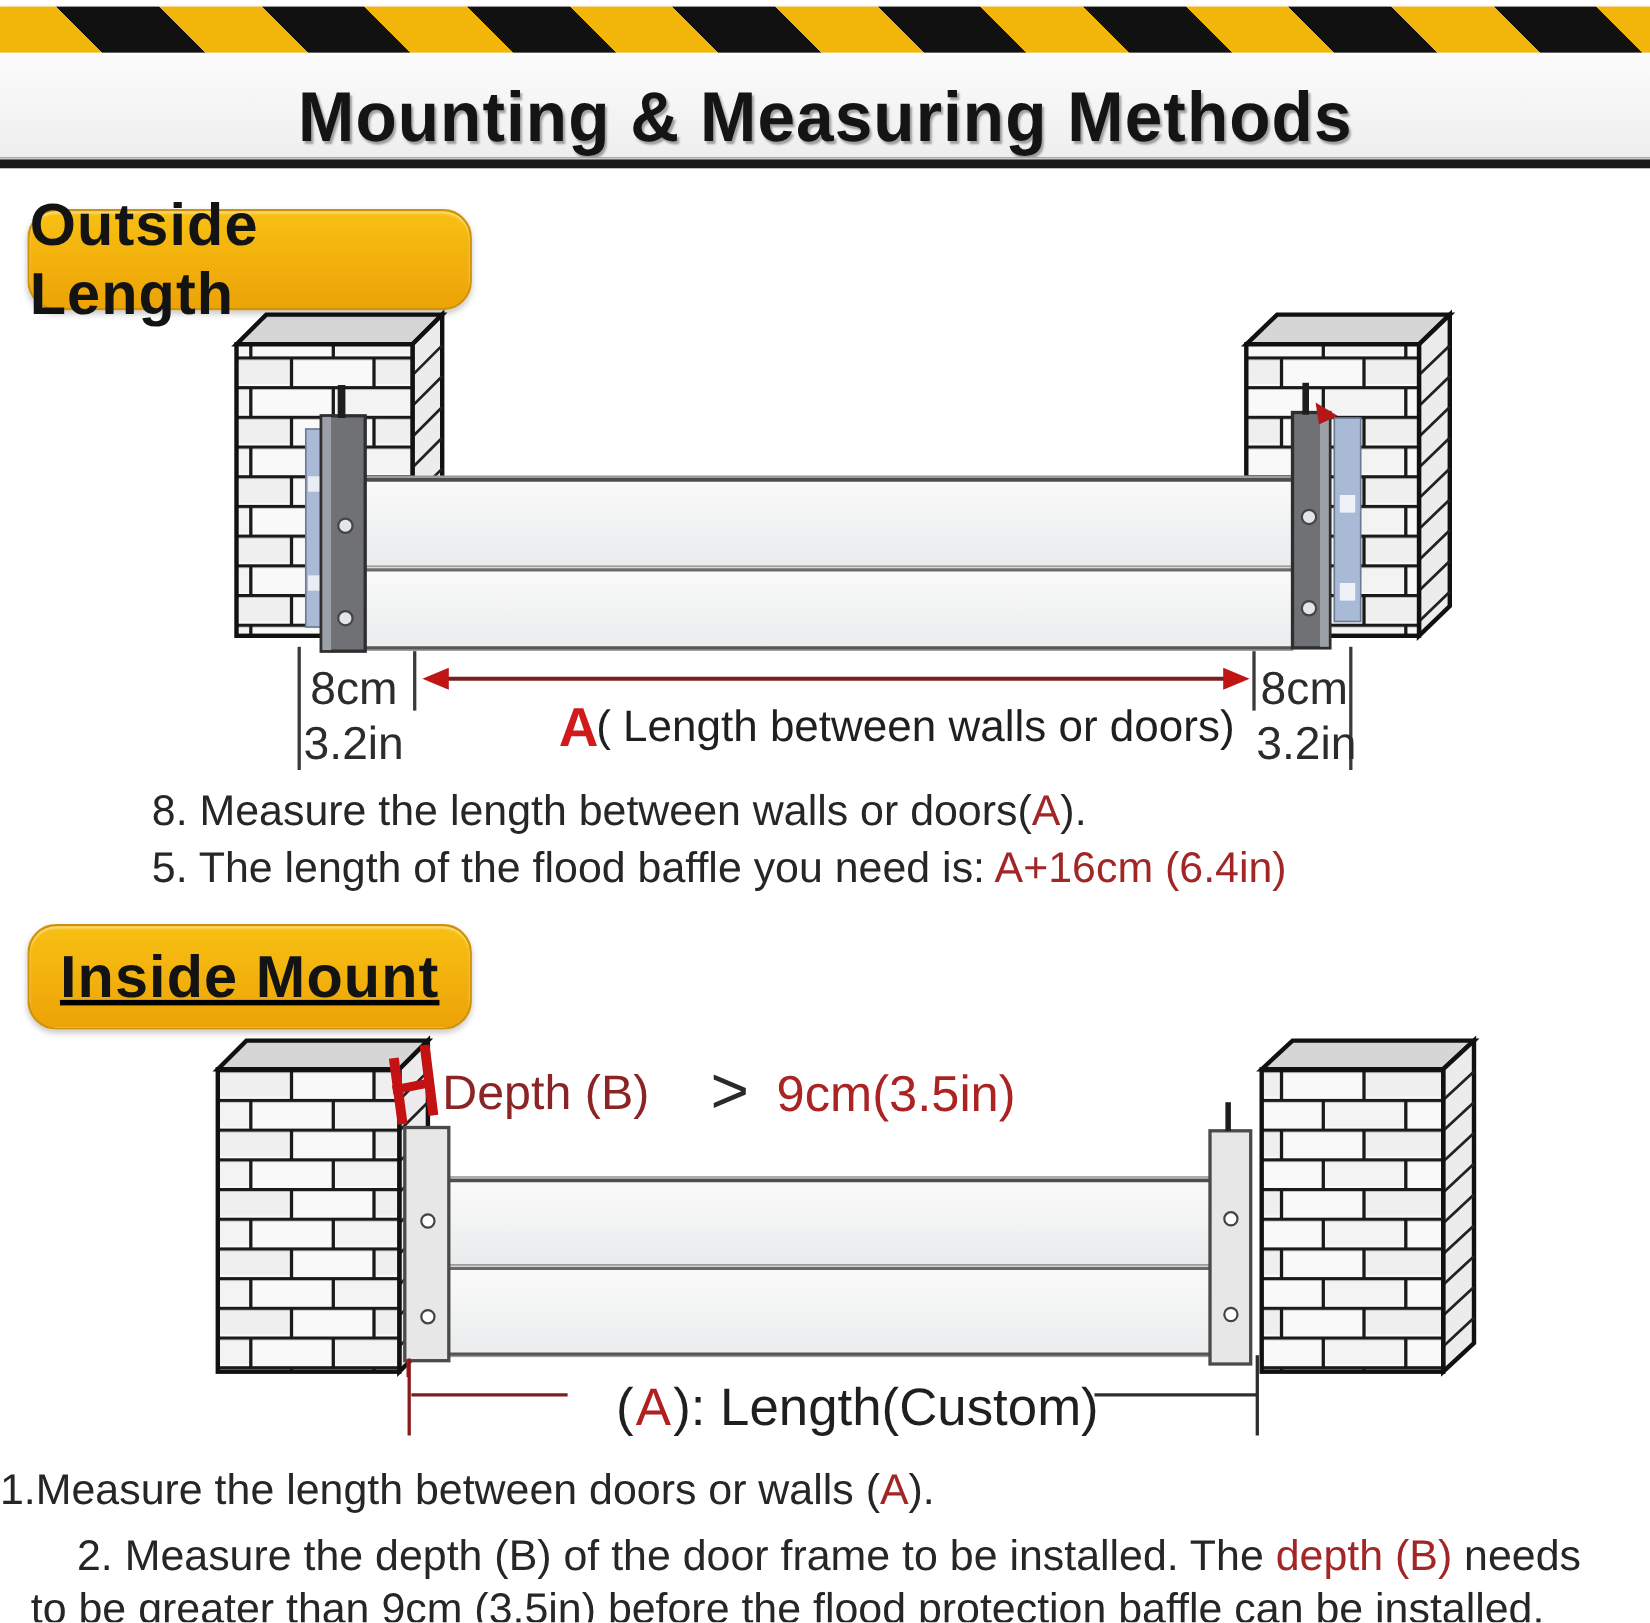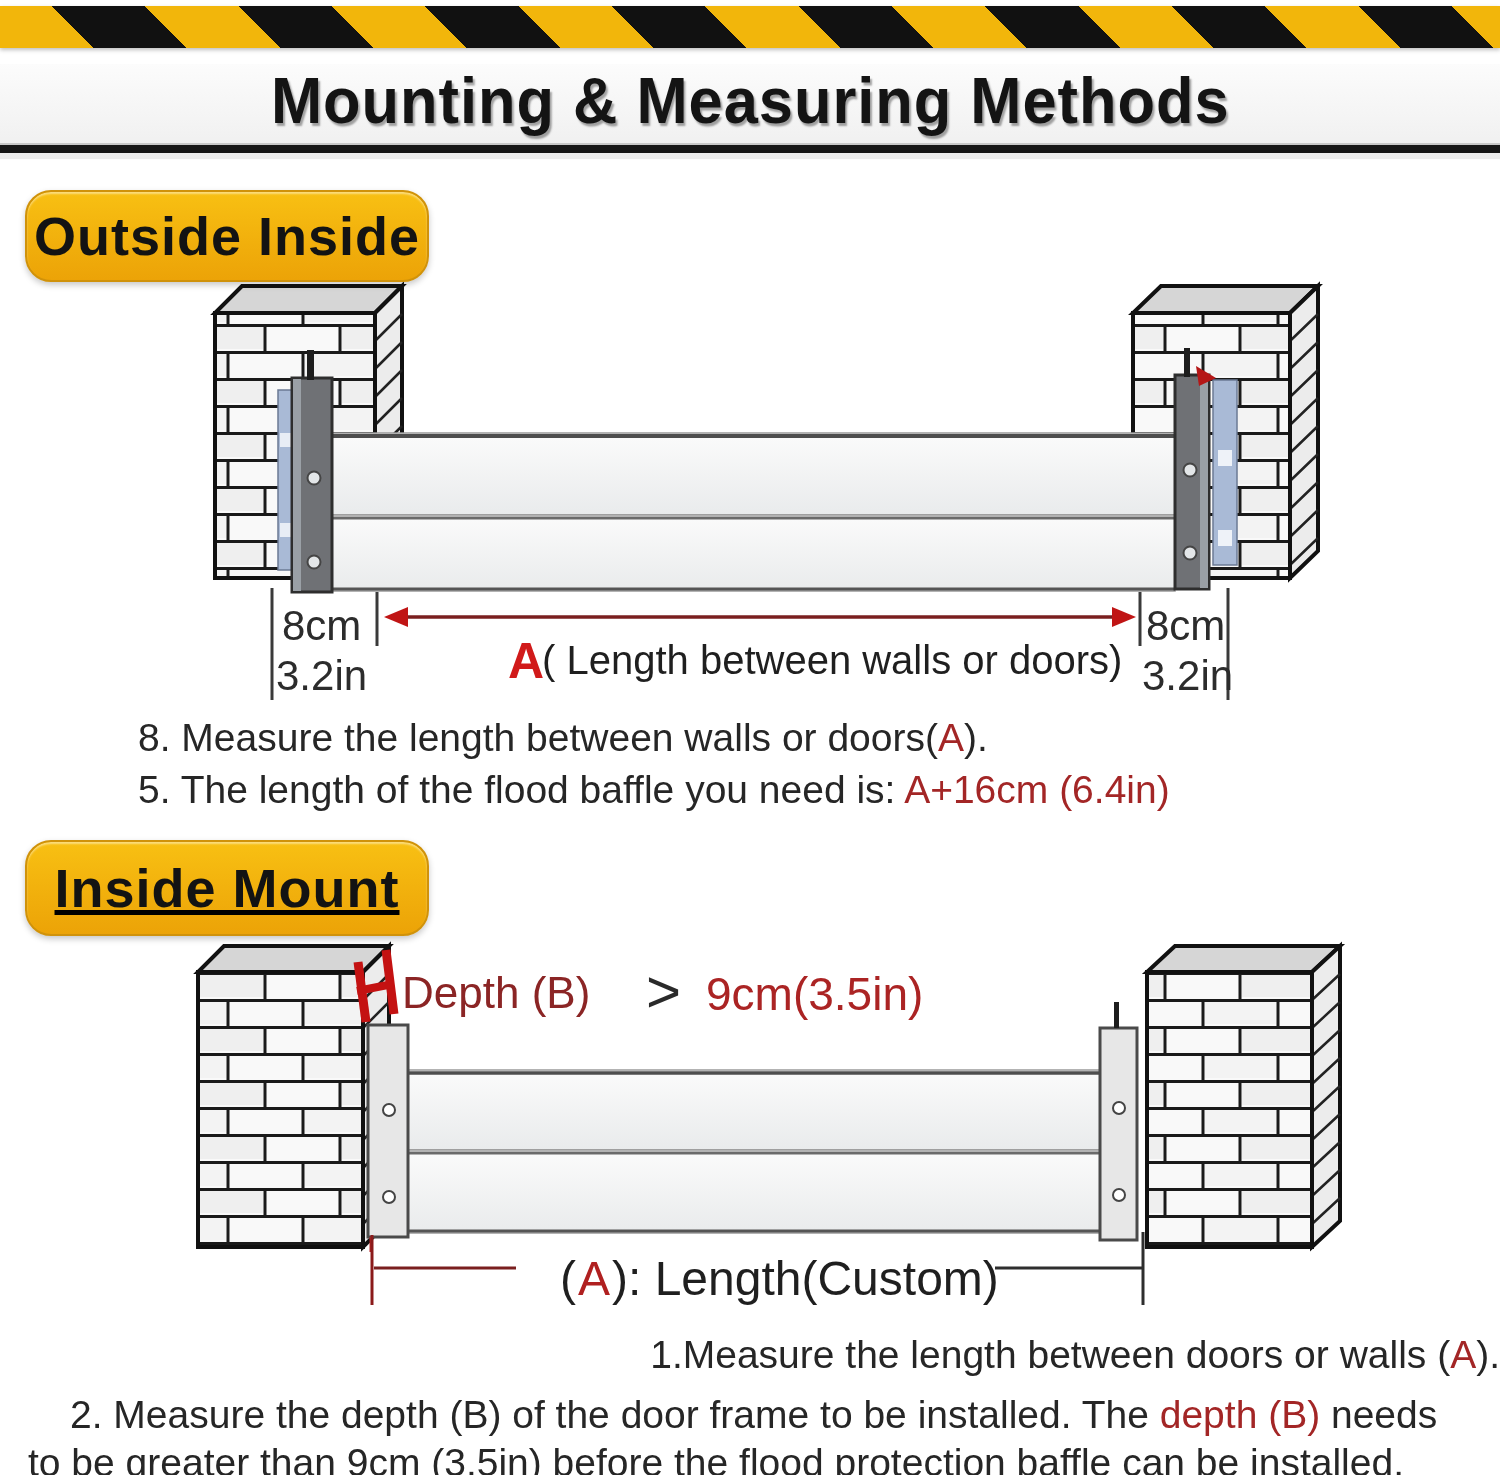--- a/index.html
+++ b/index.html
@@ -3,21 +3,21 @@
 <meta charset="utf-8">
 <style>
   html,body{margin:0;padding:0;background:#ffffff;}
   .page{position:relative;width:1500px;height:1475px;background:#ffffff;overflow:hidden;
         font-family:"Liberation Sans", sans-serif;}
   
   .caution-stripe{position:absolute;left:0;top:6px;width:1500px;height:42px;
     background:repeating-linear-gradient(45deg,#f2b60b 0 66px,#111111 66px 132px);
     box-shadow:0 2px 4px rgba(0,0,0,.25);}
   .title-band{position:absolute;left:0;top:48px;width:1500px;height:95px;
-    background:linear-gradient(#fcfcfc,#eeeeee);display:flex;align-items:flex-start;justify-content:center;margin-top:16px;}
+    background:linear-gradient(#fcfcfc,#eeeeee);display:flex;align-items:flex-end;justify-content:center;}
   .title-band span{font-size:64px;font-weight:700;color:#141414;letter-spacing:1px;
     transform:scaleX(.96);text-shadow:2px 3px 2px rgba(0,0,0,.35);}
   .black-rule{position:absolute;left:0;top:143px;width:1500px;height:8px;background:#171717;border-top:2px solid #c9c9c9;}
   
   .badge{position:absolute;left:25px;width:400px;height:88px;border-radius:26px;z-index:5;
     background:linear-gradient(#f8c013,#eca307);border:2px solid #d0920a;
     box-shadow:0 3px 6px rgba(0,0,0,.22), inset 0 2px 2px rgba(255,255,255,.45);
     display:flex;align-items:center;justify-content:center;}
   .badge span{font-size:54px;font-weight:600;color:#131313;letter-spacing:1px;}
   .badge-outside{top:190px;}
@@ -27,38 +27,38 @@
   #svg-outside{top:252px;width:1500px;height:455px;}
   #svg-inside{top:930px;width:1500px;height:380px;}
   svg text{font-family:"Liberation Sans", sans-serif;}
   .dim-text{fill:#2c2c2c;font-size:42px;}
   .label-text{fill:#1f1f1f;font-size:40px;}
   .label-a{fill:#d11a1a;font-size:50px;font-weight:700;}
   
   .instr{position:absolute;left:0;width:1500px;font-size:39px;color:#262626;z-index:4;}
   .instr-outside{top:712px;line-height:52px;padding-left:138px;}
   .instr-inside{top:1332px;line-height:46px;}
-  .instr-inside .l1{margin-left:95px;text-align:right;}
+  .instr-inside .l1{}
   .instr-inside .l2{margin-left:70px;margin-top:14px;}
   .instr-inside .l3{margin-left:28px;margin-top:2px;}
   .hl-red{color:#a32626;}
 </style>
 </head>
 <body>
 
 <div class="page">
 
   <div class="caution-stripe"></div>
   <div class="title-band">
     <span>Mounting &amp; Measuring Methods</span>
   </div>
   <div class="black-rule"></div>
 
   <div class="badge badge-outside">
-    <span>Outside Inside</span>
+    <span>Outside Length</span>
   </div>
 
   <svg id="svg-outside" viewBox="0 252 1500 455">
     <defs>
       <pattern id="brickA" width="150" height="54" patternUnits="userSpaceOnUse">
         <rect width="150" height="54" fill="#f9f9f9"></rect>
         <rect x="42" y="3" width="71" height="22" fill="#efefef"></rect>
         <rect x="5" y="30" width="71" height="22" fill="#f3f3f3"></rect>
         <path d="M0 1.5 H150 M0 28.5 H150" stroke="#1a1a1a" stroke-width="3"></path>
         <path d="M40 0 V27 M115 0 V27 M3 27 V54 M78 27 V54" stroke="#1a1a1a" stroke-width="3"></path>

